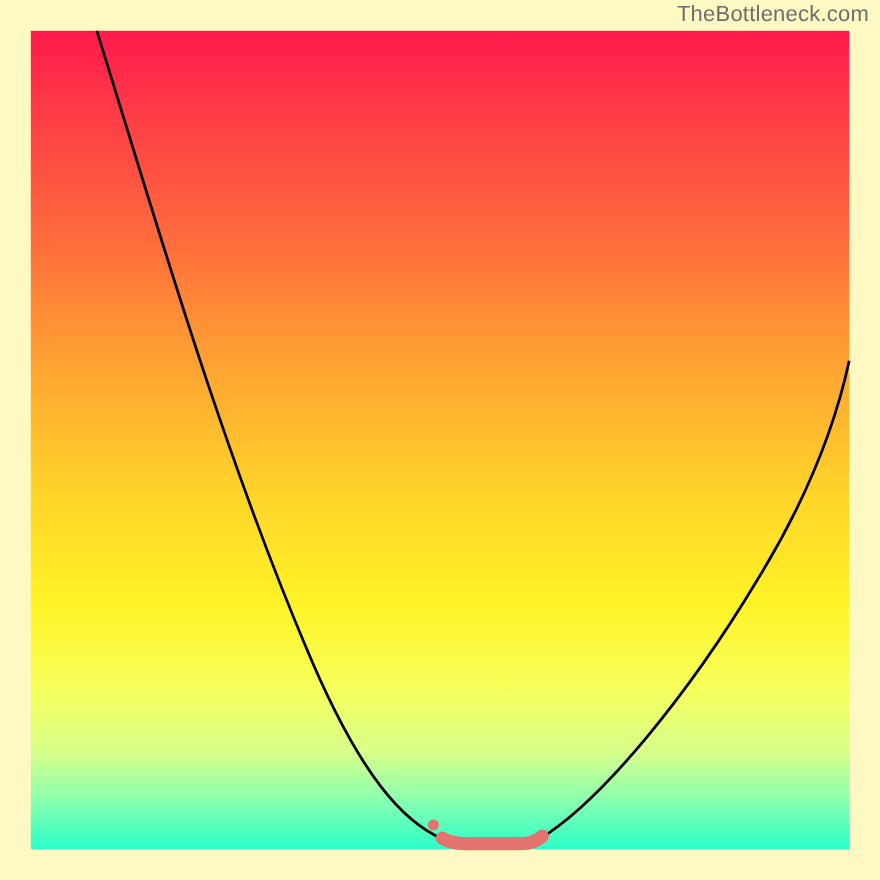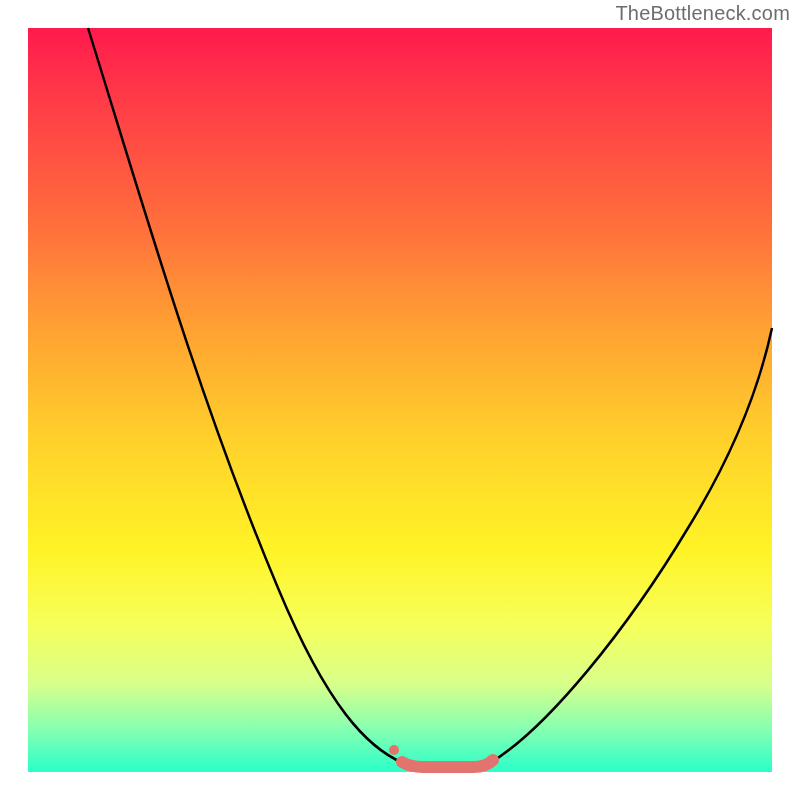--- a/index.html
+++ b/index.html
@@ -10,21 +10,21 @@
     background: #000;
     overflow: hidden;
     font-family: Arial, Helvetica, sans-serif;
   }
   .frame {
     position: absolute;
     top: 0;
     left: 0;
     width: 800px;
     height: 800px;
-    background: #ffffff;
+    background: #fef9c3;
   }
   .plot {
     position: absolute;
     top: 28px;
     left: 28px;
     width: 744px;
     height: 744px;
     background: linear-gradient(to bottom,
       #ff1a4d 0%,
       #ff3c47 10%,

